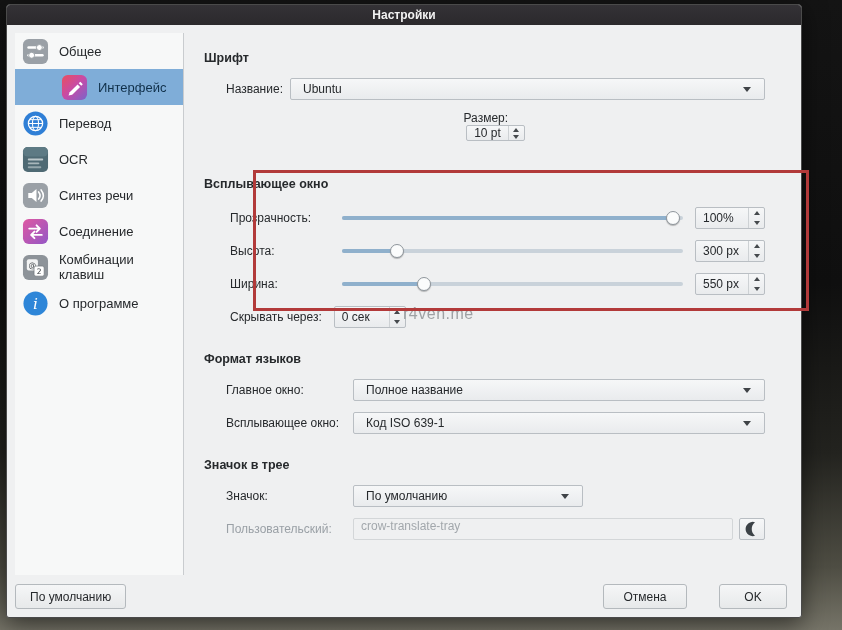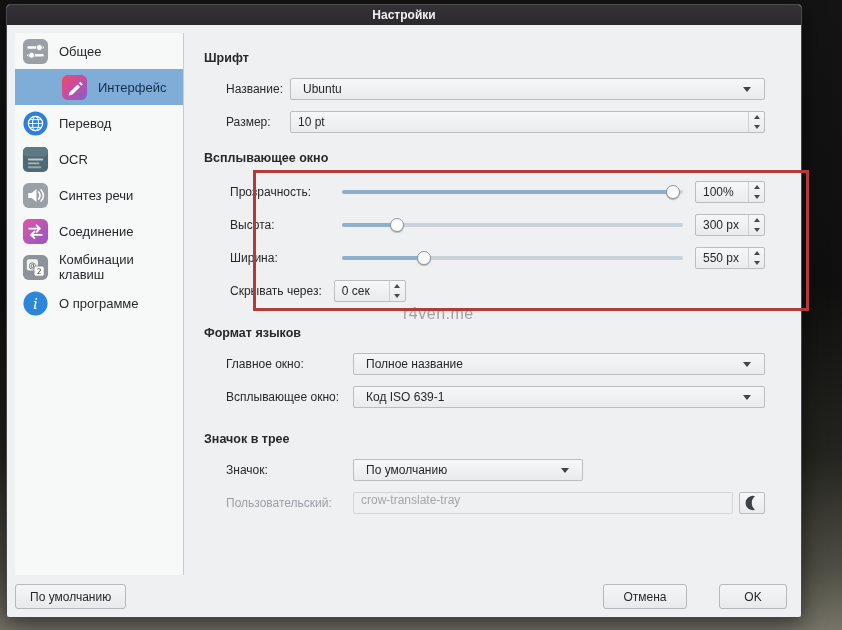--- a/index.html
+++ b/index.html
@@ -229,21 +229,21 @@
     <div class="content">
 
       <div class="section-title">Шрифт</div>
       <div class="row indent">
         <span class="lbl w64">Название:</span>
         <div class="combo">
           <span class="combo-text">Ubuntu</span>
           <span class="combo-arrow"></span>
         </div>
       </div>
-      <div class="row indent" style="margin-bottom:18px;">
+      <div class="row indent" style="margin-bottom:36px;flex-direction:column;">
         <span class="lbl w64">Размер:</span>
         <div class="spin grow">
           <span class="spin-text">10 pt</span>
           <span class="spin-btns">
             <span class="spin-up"></span>
             <span class="spin-down"></span>
           </span>
         </div>
       </div>
 

